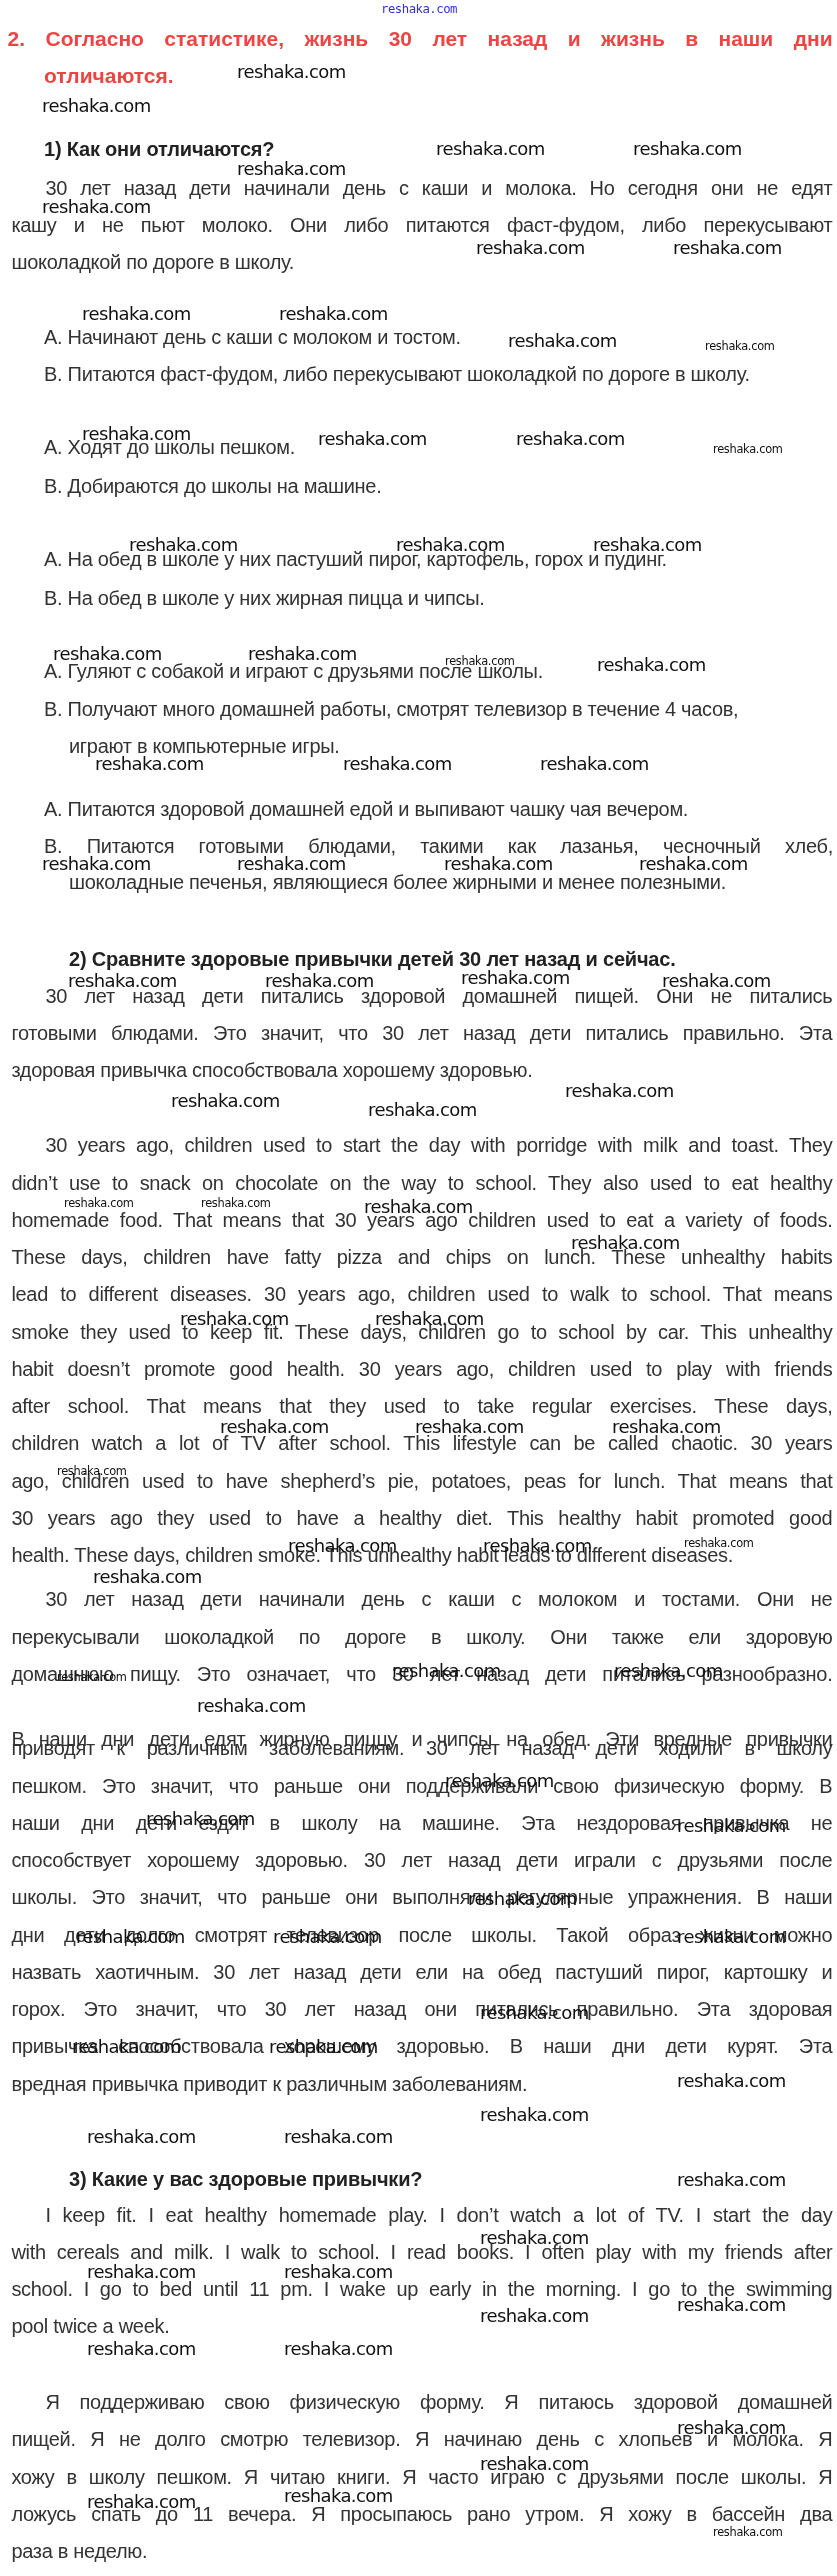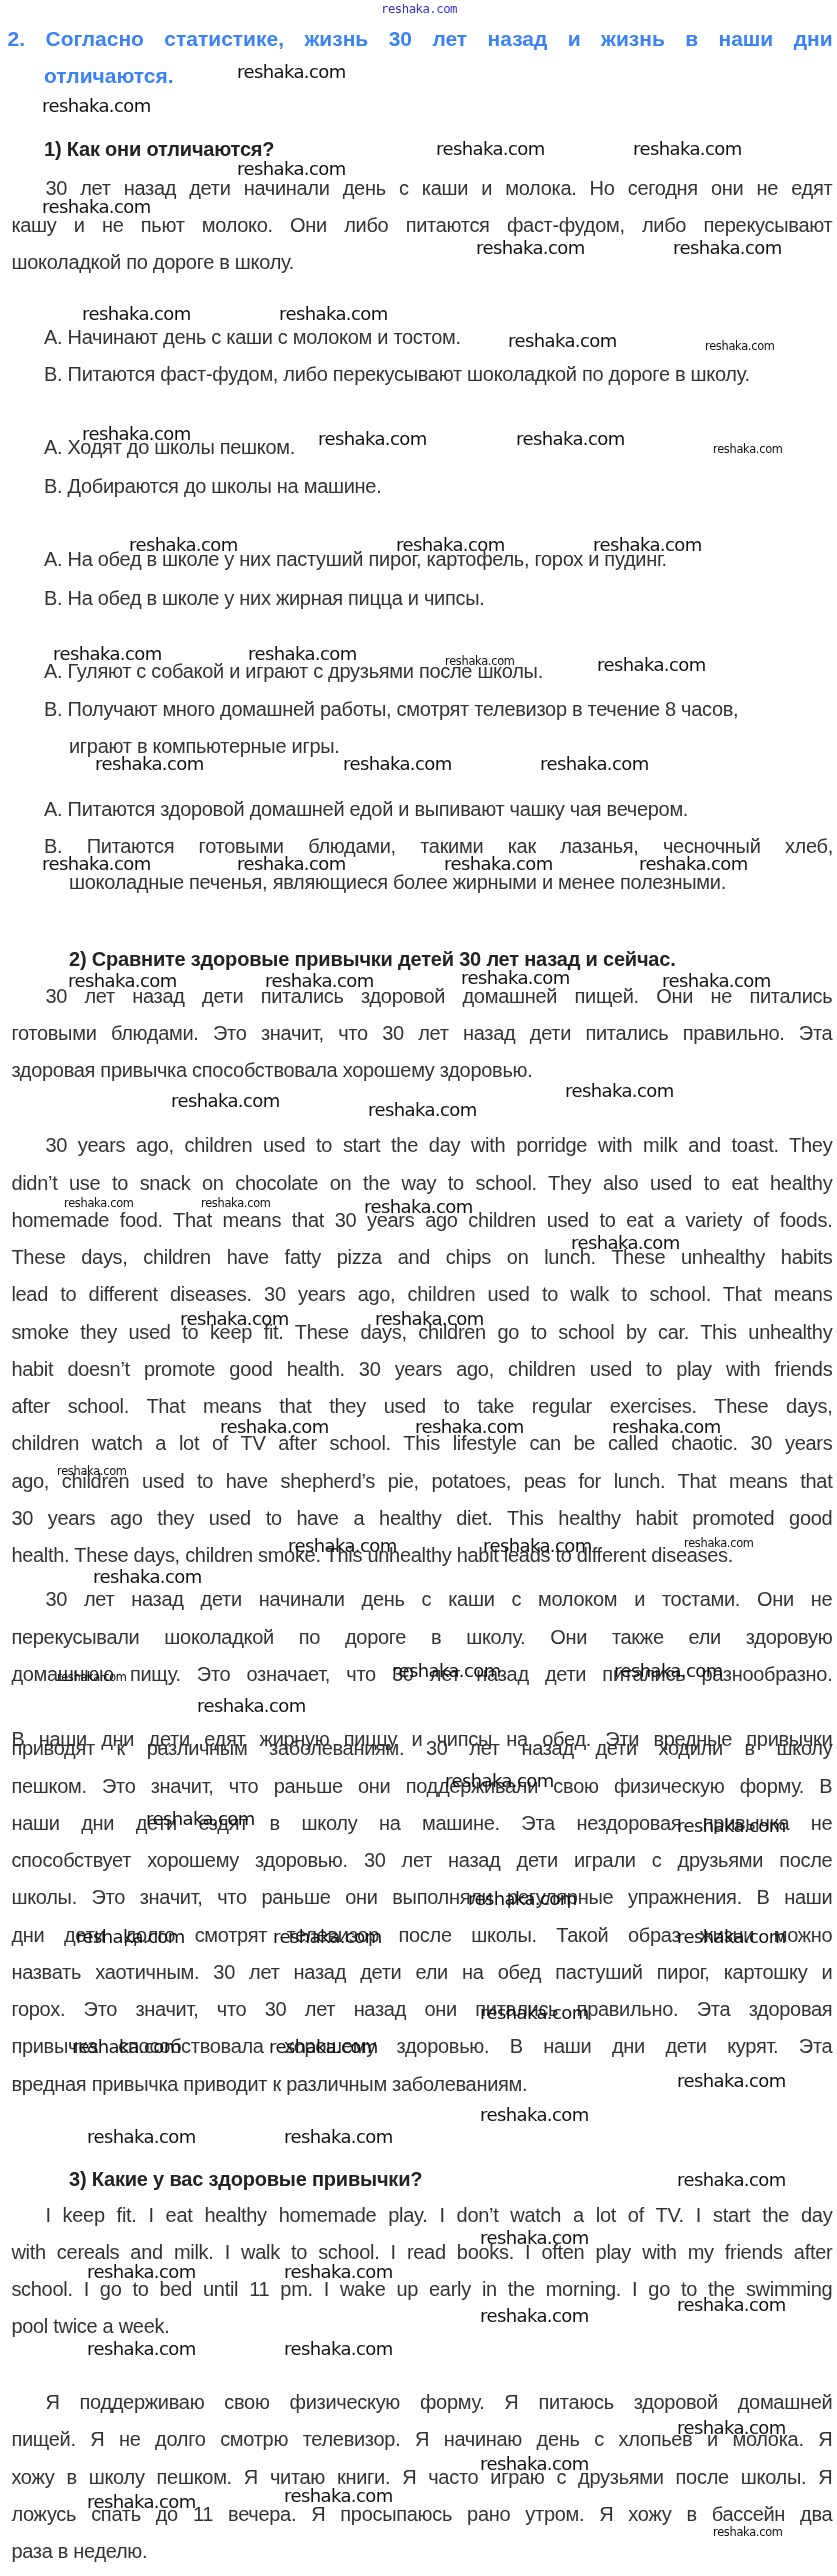--- a/index.html
+++ b/index.html
@@ -3,21 +3,21 @@
 <meta charset="utf-8">
 <style>
   html, body { margin:0; padding:0; background:#ffffff; }
   body { width:838px; height:2576px; position:relative; overflow:hidden; }
   .page { position:absolute; left:0; top:0; width:838px; height:2576px; }
   .logo { position:absolute; left:0; width:838px; top:0; text-align:center; font-family:"DejaVu Sans Mono", monospace; font-size:12.3px; color:#3333cc; letter-spacing:-0.5px; }
   .t { position:absolute; font-family:"Liberation Sans", sans-serif; color:#333333; font-size:20px; white-space:nowrap; letter-spacing:-0.3px; }
   .j { position:absolute; font-family:"Liberation Sans", sans-serif; color:#333333; font-size:20px; text-align:justify; text-align-last:justify; left:11.4px; width:821px; white-space:nowrap; letter-spacing:-0.3px; }
   .j.last { text-align-last:left; }
   .ind { text-indent:34px; }
-  .h1 { position:absolute; font-family:"Liberation Sans", sans-serif; font-weight:bold; font-size:21px; color:#3b82f6; }
+  .h1 { position:absolute; font-family:"Liberation Sans", sans-serif; font-weight:bold; font-size:21px; color:#ef4444; }
   .h1row { left:7.6px; width:825px; text-align:justify; text-align-last:justify; }
   .h2 { position:absolute; font-family:"Liberation Sans", sans-serif; font-weight:bold; font-size:20px; color:#222222; white-space:nowrap; letter-spacing:-0.2px; }
   .wm { position:absolute; font-family:"DejaVu Sans", sans-serif; color:#111111; font-size:18px; white-space:nowrap; letter-spacing:-0.6px; }
   .wm.sm { font-size:11.4px; letter-spacing:-0.3px; }
 </style>
 </head>
 <body>
 
 <div class="page">
 
@@ -37,21 +37,21 @@
   <div class="t" style="top:326px; left:44px;">А. Начинают день с каши с молоком и тостом.</div>
   <div class="t" style="top:363px; left:44px;">В. Питаются фаст-фудом, либо перекусывают шоколадкой по дороге в школу.</div>
 
   <div class="t" style="top:436px; left:44px;">А. Ходят до школы пешком.</div>
   <div class="t" style="top:475px; left:44px;">В. Добираются до школы на машине.</div>
 
   <div class="t" style="top:548px; left:44px;">А. На обед в школе у них пастуший пирог, картофель, горох и пудинг.</div>
   <div class="t" style="top:587px; left:44px;">В. На обед в школе у них жирная пицца и чипсы.</div>
 
   <div class="t" style="top:660px; left:44px;">А. Гуляют с собакой и играют с друзьями после школы.</div>
-  <div class="t" style="top:698px; left:44px;">В. Получают много домашней работы, смотрят телевизор в течение 8 часов,</div>
+  <div class="t" style="top:698px; left:44px;">В. Получают много домашней работы, смотрят телевизор в течение 4 часов,</div>
   <div class="t" style="top:735px; left:69px;">играют в компьютерные игры.</div>
 
   <div class="t" style="top:798px; left:44px;">А. Питаются здоровой домашней едой и выпивают чашку чая вечером.</div>
   <div class="j" style="top:835px; left:44px; width:789px;">В. Питаются готовыми блюдами, такими как лазанья, чесночный хлеб,</div>
   <div class="t" style="top:871px; left:69px;">шоколадные печенья, являющиеся более жирными и менее полезными.</div>
 
   <div class="h2" style="top:948px; left:69px;">2) Сравните здоровые привычки детей 30 лет назад и сейчас.</div>
   <div class="j ind" style="top:985px;">30 лет назад дети питались здоровой домашней пищей. Они не питались</div>
   <div class="j" style="top:1022px;">готовыми блюдами. Это значит, что 30 лет назад дети питались правильно. Эта</div>
   <div class="t" style="top:1059px; left:11.4px;">здоровая привычка способствовала хорошему здоровью.</div>

